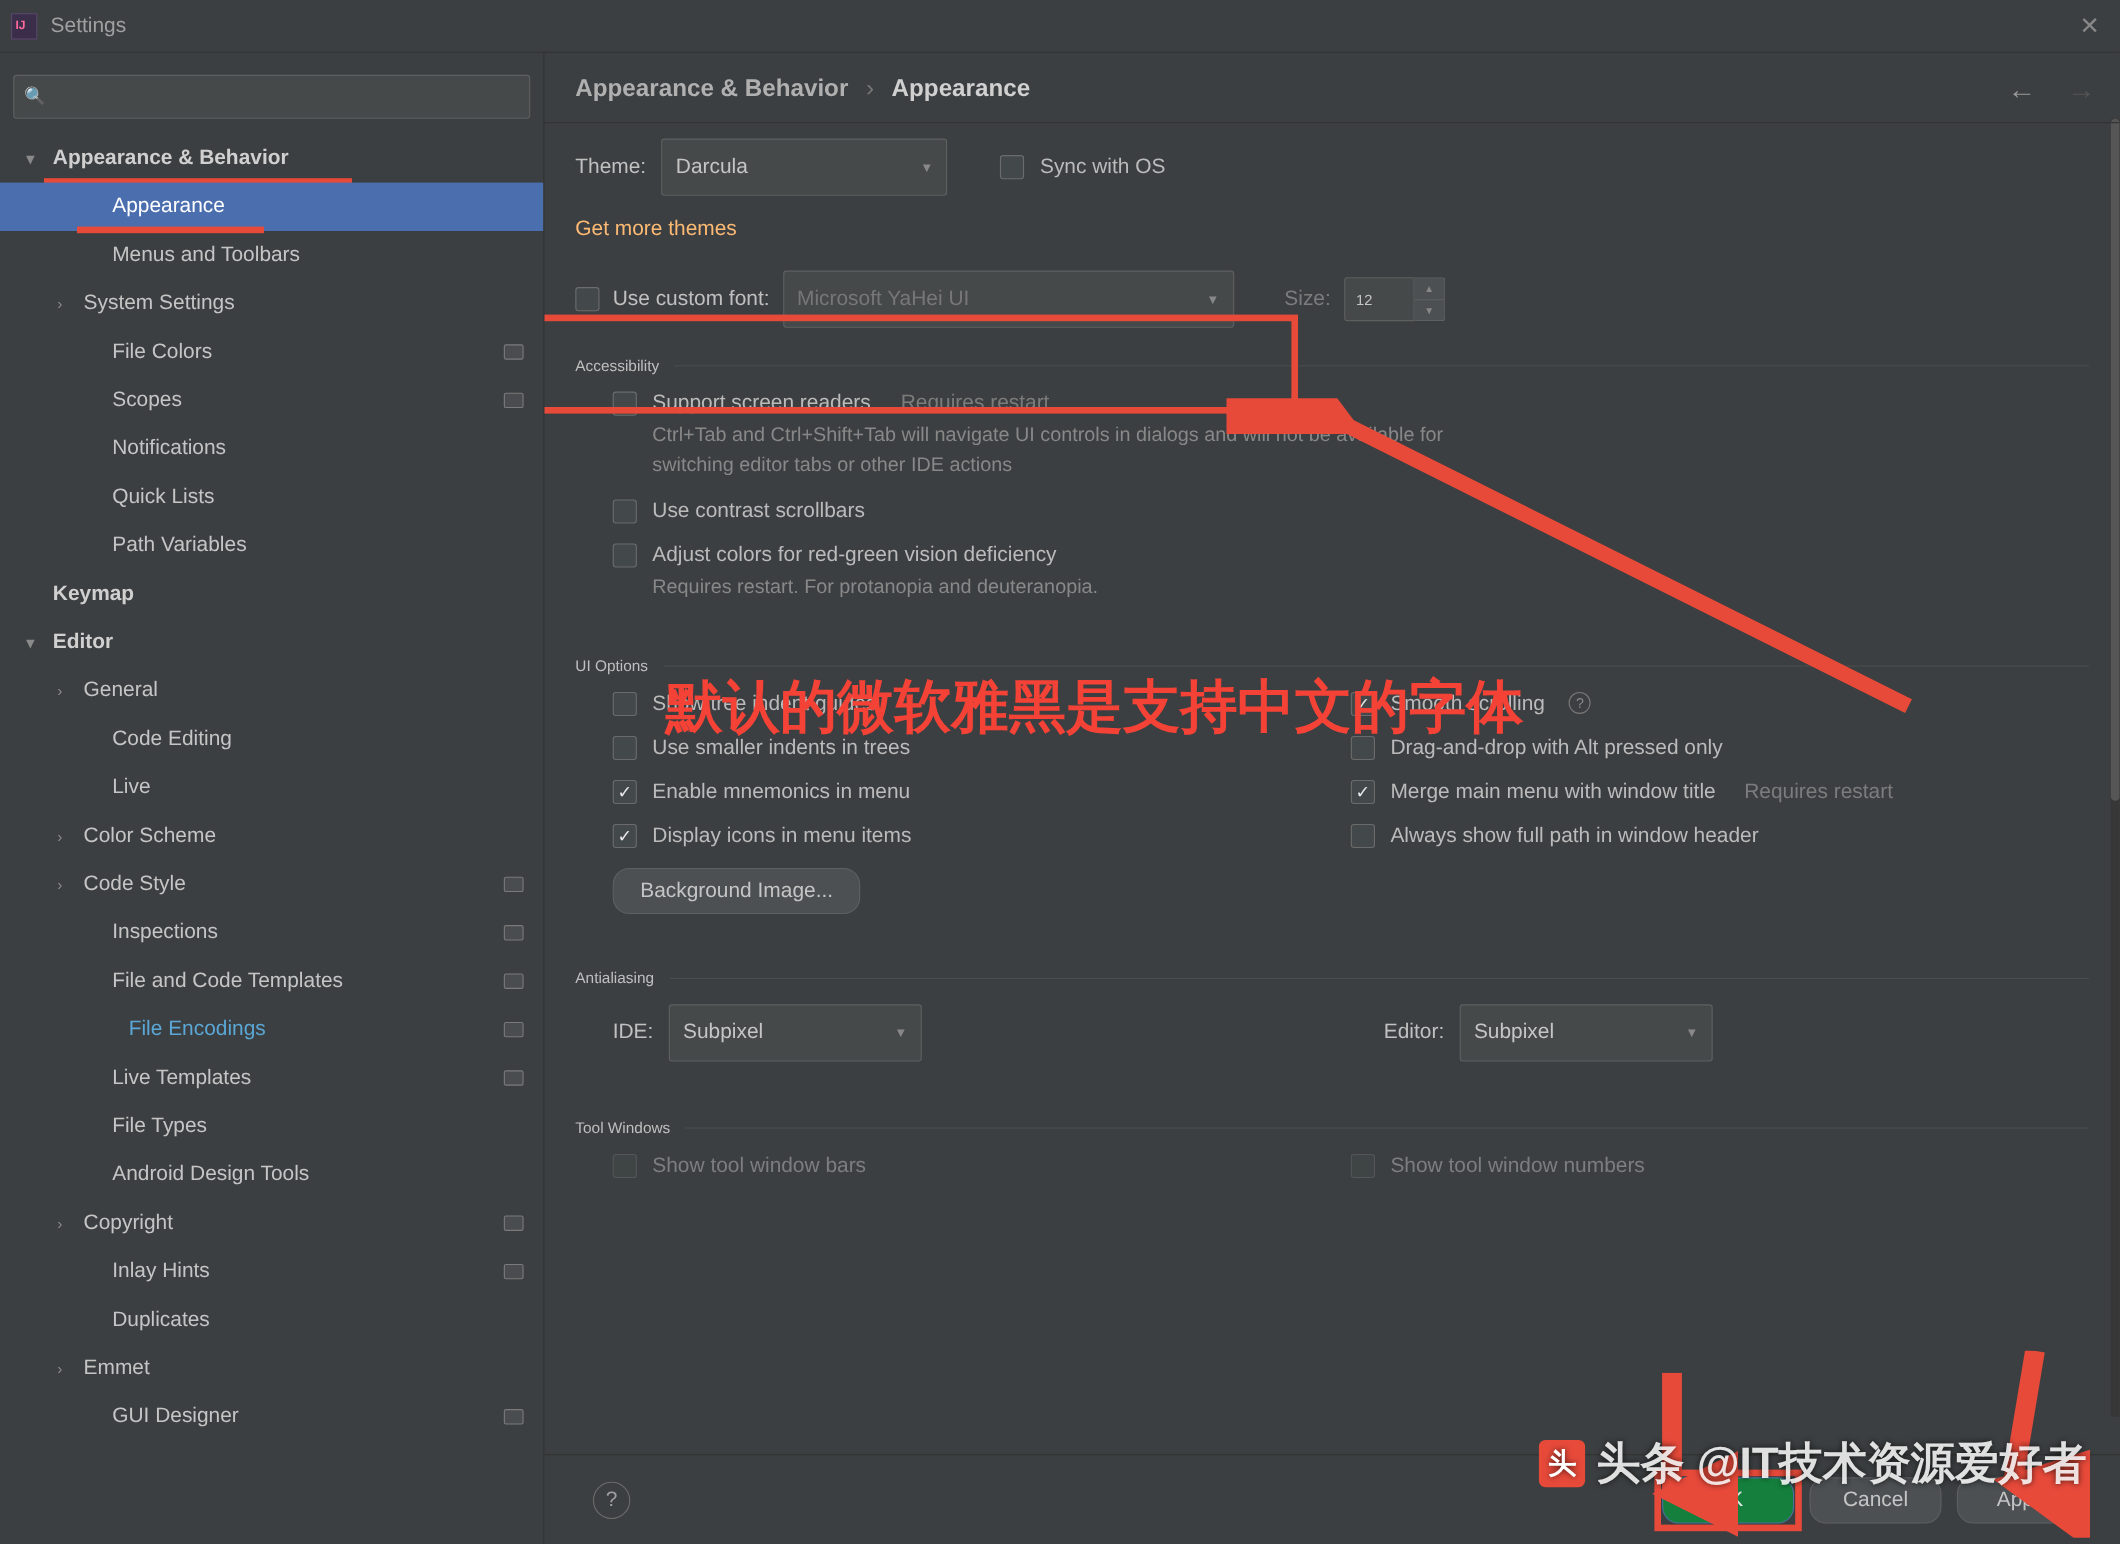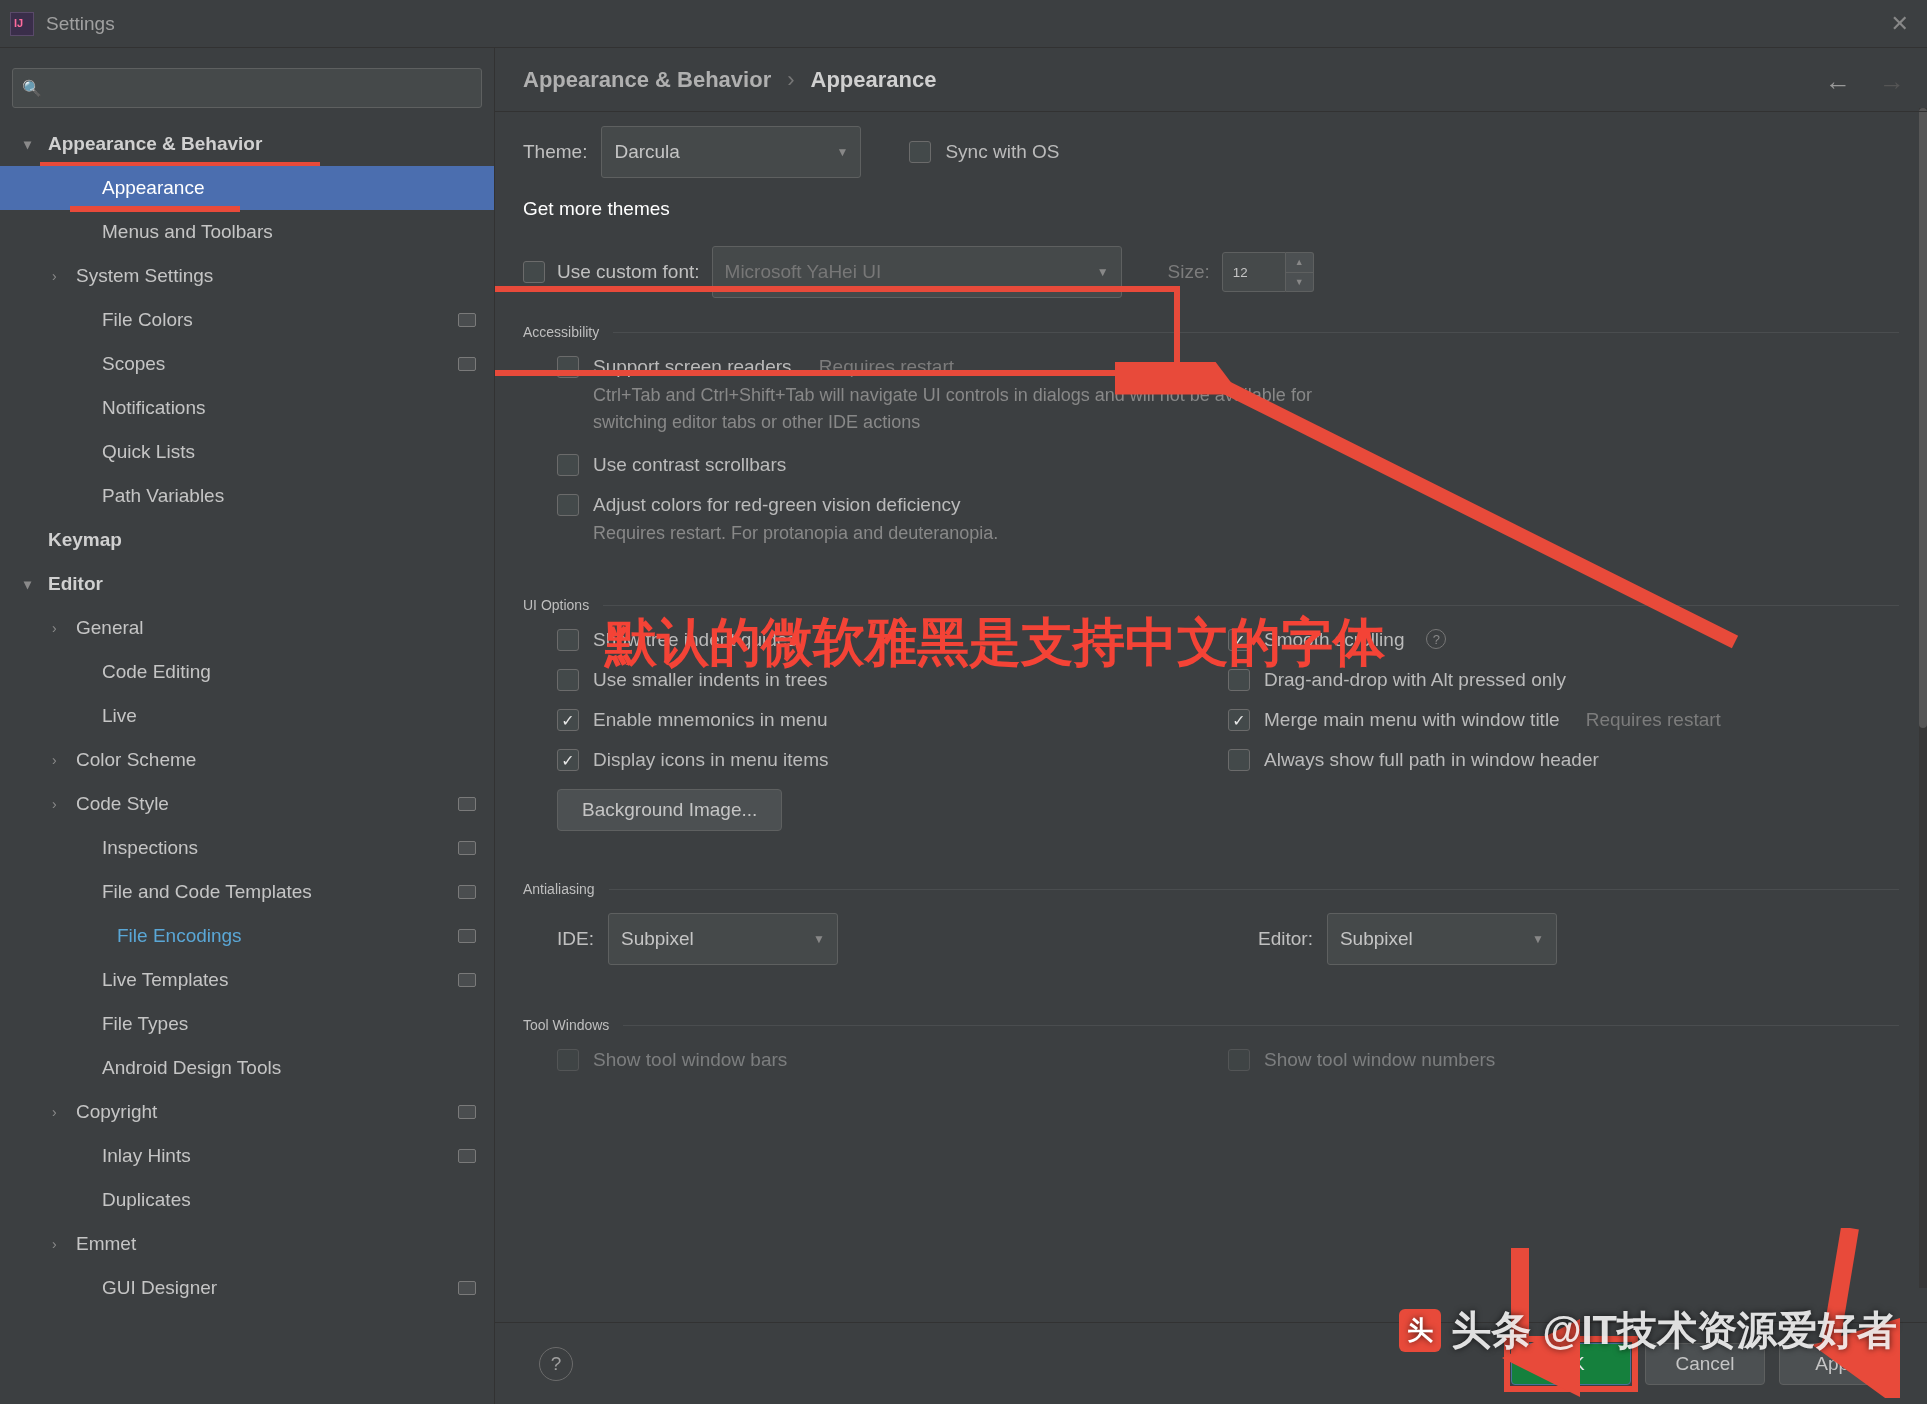--- a/index.html
+++ b/index.html
@@ -77,34 +77,34 @@
 .input-num {
   width: 64px; height: 40px; background: #45494a; border: 1px solid #5e6060;
   border-radius: 3px; color: #c5c5c5; padding: 0 10px;
 }
 .chk {
   width: 22px; height: 22px; border: 1px solid #6b6b6b; border-radius: 3px;
   background: #43494a; display: inline-flex; align-items: center; justify-content: center;
   color: #e8e8e8; font-size: 16px; flex-shrink:0;
 }
 .chk.checked::after { content: "✓"; }
-.link-text { color: #ffffff; cursor: pointer; }
+.link-text { color: #fdba74; cursor: pointer; }
 .section-title {
   color: #bfbfbf; font-size: 14px; margin: 26px 0 2px 0; display:flex; align-items:center;
 }
 .section-title .rule{flex:1; height:1px; background:#4a4d4f; margin-left:14px;}
 .section-body { padding: 14px 0 6px 34px; }
 .opt-row { display: flex; align-items: flex-start; gap: 14px; margin-bottom: 18px; }
 .opt-text .sub { color: #888; font-size: 18px; margin-top:4px; max-width:720px; line-height:1.5;}
 .muted { color: #7c7c7c; }
 .two-col { display: flex; }
 .col { flex: 1; }
 .btn {
   display: inline-flex; align-items: center; justify-content: center;
-  height: 42px; padding: 0 24px; border: 1px solid #5e6060; border-radius: 4px;
+  height: 42px; padding: 0 24px; border: 1px solid #5e6060; border-radius: 15px;
   background: #4c5052; color: #c5c5c5; cursor: pointer;
 }
 .btn.primary { background: #15803d; border-color: #4a729c; color: #e8e8e8; }
 
 
 .footer {
   height: 82px; border-top: 1px solid #323232; display: flex; align-items: center;
   padding: 0 28px; background: #3c3f41;
 }
 .help-circle {

